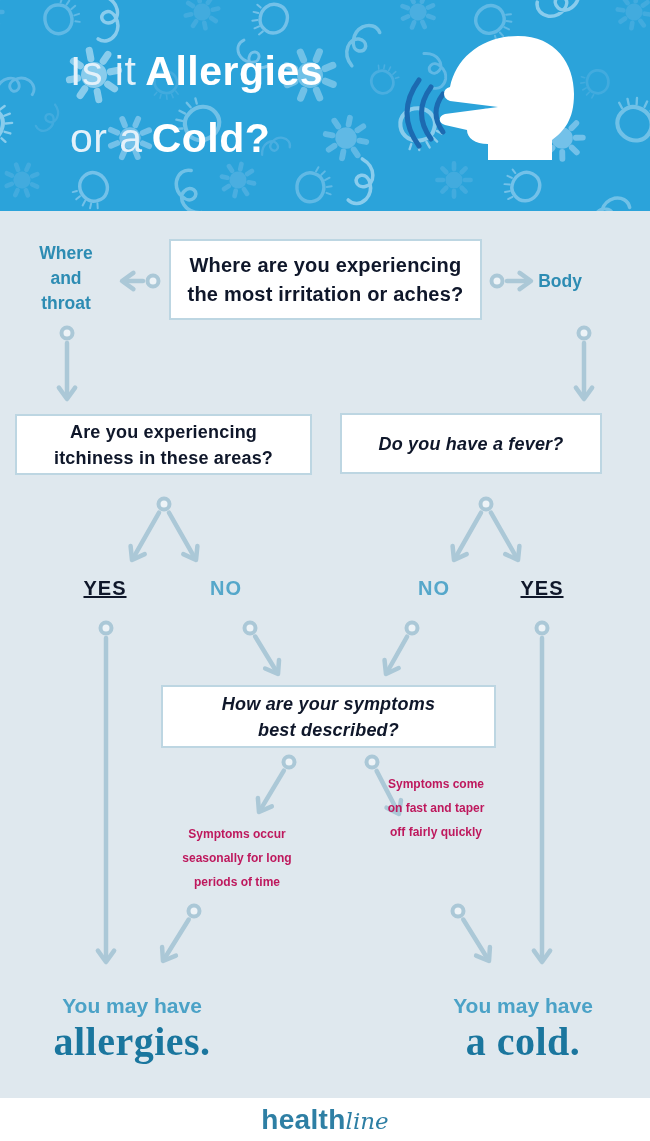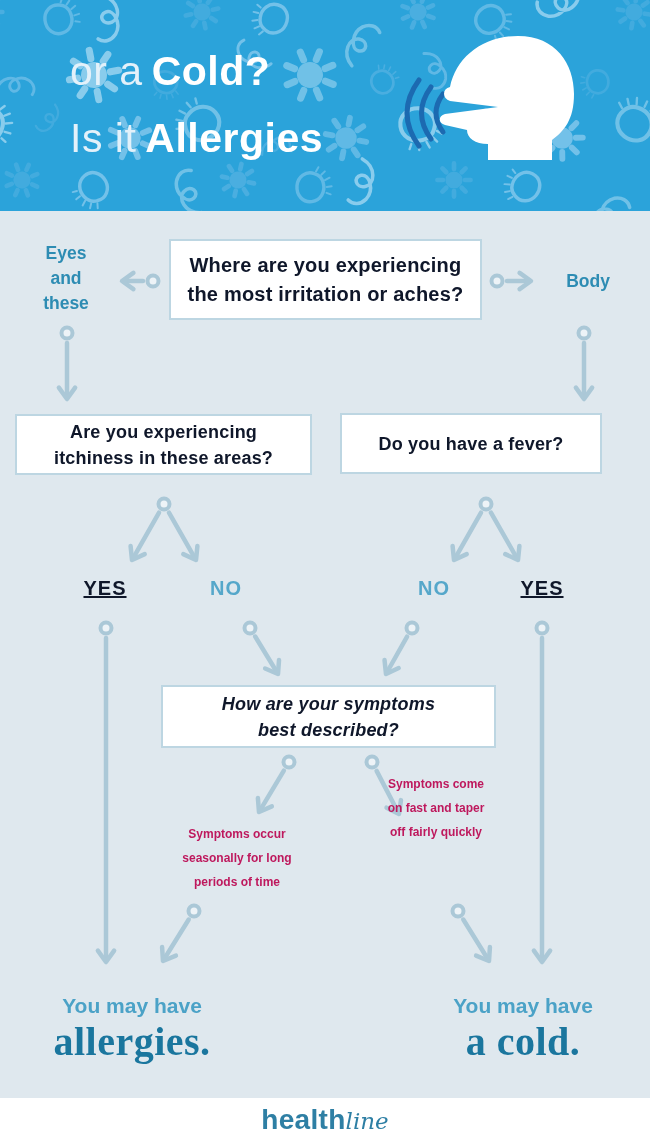--- a/index.html
+++ b/index.html
@@ -114,22 +114,22 @@
           <use href="#m-bean" transform="translate(310,187) rotate(83) scale(0.98)" color="#8ccbee" opacity="0.55"></use>
           <use href="#m-squiggle" transform="translate(382,194) rotate(154) scale(1.18)" color="#a9daf3" opacity="0.75"></use>
           <use href="#m-virus" transform="translate(454,180) rotate(225) scale(0.78)" color="#55b2e2" opacity="0.55"></use>
           <use href="#m-bean" transform="translate(526,187) rotate(296) scale(0.98)" color="#8ccbee" opacity="0.75"></use>
           <use href="#m-squiggle" transform="translate(598,194) rotate(7) scale(1.18)" color="#a9daf3" opacity="0.55"></use>
           <use href="#m-virus" transform="translate(670,180) rotate(78) scale(0.78)" color="#55b2e2" opacity="0.75"></use>
         </g>
     </svg>
 
     <div class="headline">
+      <div><span class="light">Is it</span><span class="bold">Allergies</span></div>
       <div><span class="light">or a</span><span class="bold">Cold?</span></div>
-      <div><span class="light">Is it</span><span class="bold">Allergies</span></div>
     </div>
 
     <svg class="head-icon" width="190" height="140" viewBox="0 0 190 140" aria-hidden="true">
       <g fill="none" stroke="#1c6ab1" stroke-width="5" stroke-linecap="round">
         <path d="M45,66 q-14,19 0,38"></path>
         <path d="M33,59 q-19,26 0,52"></path>
         <path d="M21,52 q-24,33 0,66"></path>
       </g>
       <path fill="#ffffff" d="M120,8 C158,8 176,36 176,66 C176,92 166,103 154,112 L154,132 L90,132 L90,116
            C77,116 69,110 69,102 L47,97 C40,95 40,88 47,86 L100,79 L52,73
@@ -214,26 +214,26 @@
       <g fill="none" stroke="#abc8d7" stroke-width="4.5" stroke-linecap="round" stroke-linejoin="round">
         <line x1="463.2693966886168" y1="919.4990269171238" x2="487.94612066227666" y2="959.3001946165753"></line>
         <path d="M489.90941903461896,947.0295684741138 L489,961 L476.0823653208536,955.6023417766484"></path>
         <circle cx="458" cy="911" r="5.5" fill="#edf3f7" stroke="#abc8d7" stroke-width="4"></circle>
       </g>
     </svg>
 
   <div class="q-box q-large" style="left:169px;top:239px;width:313px;height:81px;">Where are you experiencing
 the most irritation or aches?</div>
 
-  <div class="side-label" style="left:34px;top:241px;width:64px;">Eyes and these</div>
-  <div class="side-label" style="left:548px;top:269px;width:80px;">Body</div>
+  <div class="side-label" style="left:34px;top:241px;width:64px;">Where and throat</div>
+  <div class="side-label" style="left:520px;top:269px;width:80px;">Body</div>
 
   <div class="q-box q-small" style="left:15px;top:414px;width:297px;height:61px;">Are you experiencing
 itchiness in these areas?</div>
-  <div class="q-box q-small" style="left:340px;top:413px;width:262px;height:61px;">Do you have a fever?</div>
+  <div class="q-box q-small" style="left:340px;top:413px;width:262px;height:61px;font-style:italic;">Do you have a fever?</div>
 
   <div class="answer yes" style="left:60px;top:577px;">YES</div>
   <div class="answer no" style="left:181px;top:577px;">NO</div>
   <div class="answer no" style="left:389px;top:577px;">NO</div>
   <div class="answer yes" style="left:497px;top:577px;">YES</div>
 
   <div class="q-box q-small" style="left:161px;top:685px;width:335px;height:63px;font-style:italic;">How are your symptoms
 best described?</div>
 
   <div class="desc" style="left:142px;top:822px;width:190px;">Symptoms occur

